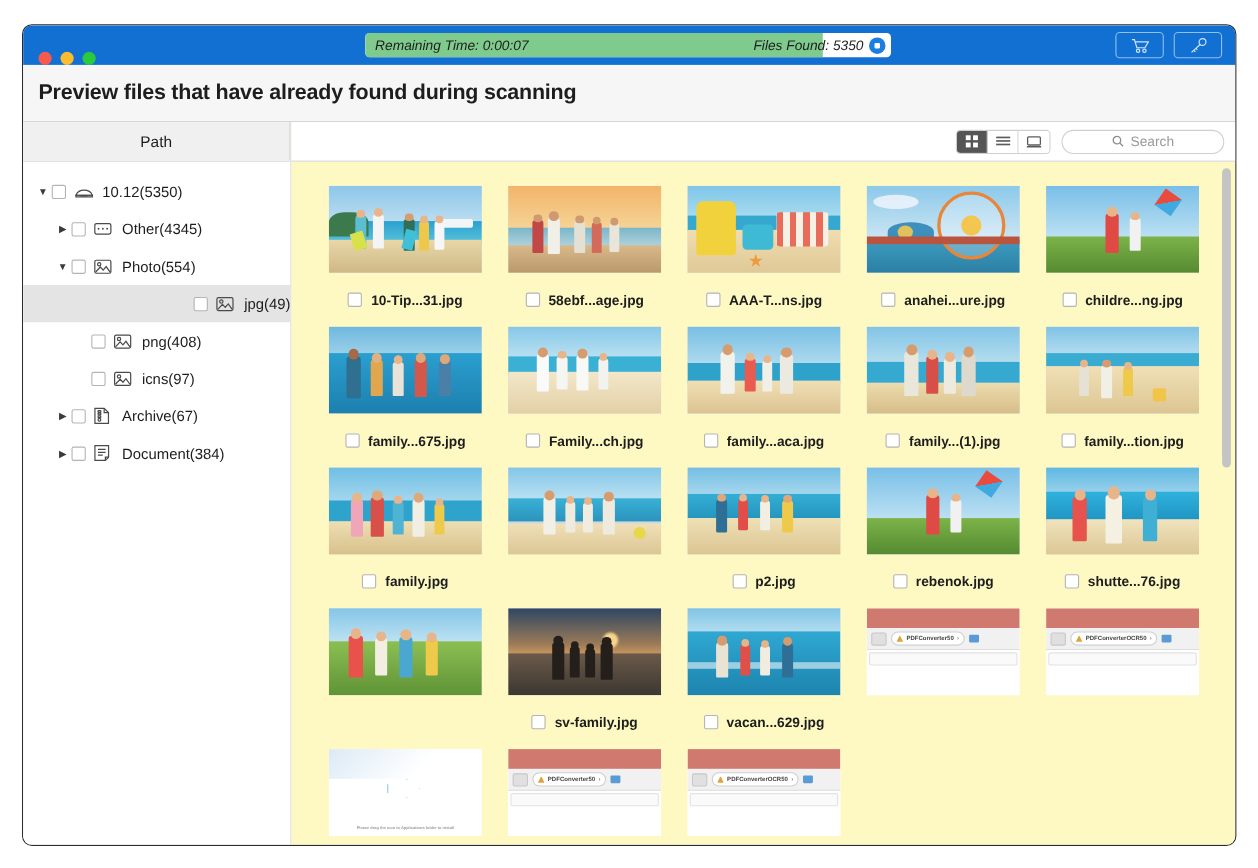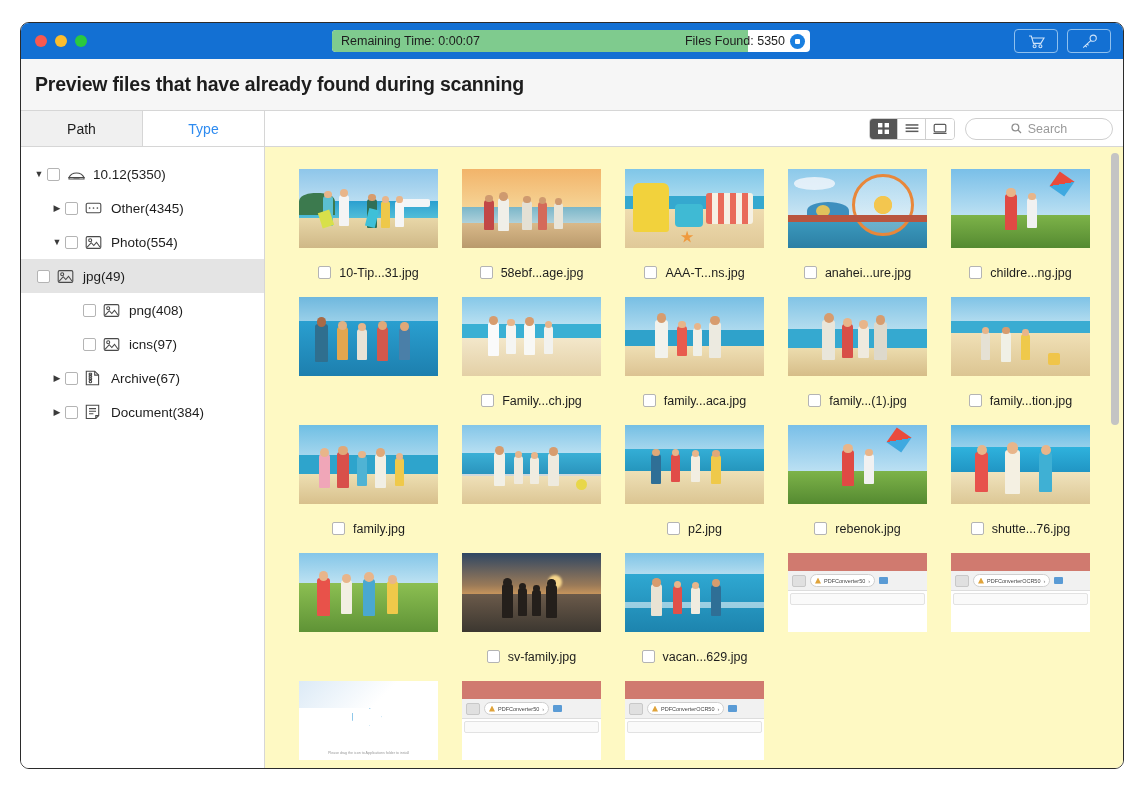--- a/index.html
+++ b/index.html
@@ -27,21 +27,22 @@
     flex-direction: column;
   }
 
   
   #titlebar {
     position: relative;
     height: 36px;
     background: #1370d3;
     flex: 0 0 36px;
     display: flex;
-    align-items: center;
+    align-items: flex-end;
+    font-style: italic;
   }
   .traffic-lights {
     display: flex;
     gap: 8px;
     margin-left: 14px;
   }
   .light { width: 12px; height: 12px; border-radius: 50%; }
   .light.red    { background: #f8594f; }
   .light.yellow { background: #fbbd2e; }
   .light.green  { background: #2ac93f; }
@@ -210,20 +211,21 @@
 
   
   #grid-wrap { flex: 1 1 auto; position: relative; overflow: hidden; }
   #grid {
     position: absolute;
     inset: 0;
     padding: 22px 0 0 22px;
     display: flex;
     flex-wrap: wrap;
     align-content: flex-start;
+    font-weight: bold;
   }
   .cell { width: 163px; margin-right: 0px; margin-bottom: 0px; }
   .thumb {
     width: 139px; height: 79px;
     margin: 0 auto;
     overflow: hidden;
     position: relative;
     background: #ddd;
   }
   .cap {
@@ -309,23 +311,20 @@
     <div id="page-title">Preview files that have already found during scanning</div>
   </div>
 
   <div id="body">
 
     <div id="sidebar">
       <div id="tabbar">
         <div class="tab inactive">
           <span>Path</span>
         </div>
-        <div class="tab active">
-          <span>Type</span>
-        </div>
       </div>
       <div id="tree">
           <div class="tree-row" style="padding-left: 10px;">
             <span class="arrow">▼</span>
             <span class="chk"></span>
             <span class="tnode-icon">
               <svg width="19" height="14" viewBox="0 0 19 14" fill="none" stroke="#4a4a4a" stroke-width="1.1">
                 <path d="M2 10.5 A8 7 0 0 1 17 10.5 Z"></path>
                 <path d="M2 10.5h15v1.5H2z"></path>
                 <path d="M6.5 11h6"></path>
@@ -351,21 +350,21 @@
             <span class="chk"></span>
             <span class="tnode-icon">
               <svg width="17" height="15" viewBox="0 0 17 15" fill="none" stroke="#4a4a4a" stroke-width="1.1">
                 <rect x="1.2" y="1.6" width="14.6" height="11.8" rx="1.4"></rect>
                 <circle cx="5.2" cy="5.2" r="1.5"></circle>
                 <path d="M2 12.3l4.2-4.6 2.6 2.8 2.7-3.2 3.6 5"></path>
               </svg>
             </span>
             <span>Photo(554)</span>
           </div>
-          <div class="tree-row selected" style="">
+          <div class="tree-row selected" style="padding-left: 46px; justify-content: flex-end;">
             <span class="arrow none">▶</span>
             <span class="chk"></span>
             <span class="tnode-icon">
               <svg width="17" height="15" viewBox="0 0 17 15" fill="none" stroke="#4a4a4a" stroke-width="1.1">
                 <rect x="1.2" y="1.6" width="14.6" height="11.8" rx="1.4"></rect>
                 <circle cx="5.2" cy="5.2" r="1.5"></circle>
                 <path d="M2 12.3l4.2-4.6 2.6 2.8 2.7-3.2 3.6 5"></path>
               </svg>
             </span>
             <span>jpg(49)</span>
@@ -559,20 +558,24 @@
                 <div class="head" style="left: 17.52px; bottom: 48.96px; width: 9.88px; height: 9.88px; background: rgb(168, 106, 70);"></div>
                 <div class="fig" style="left: 38px; bottom: 16px; width: 10.89px; height: 33px; background: rgb(226, 166, 79);"></div>
                 <div class="head" style="left: 39.32px; bottom: 46.36px; width: 8.58px; height: 8.58px; background: rgb(224, 177, 131);"></div>
                 <div class="fig" style="left: 58px; bottom: 16px; width: 10.23px; height: 31px; background: rgb(232, 227, 214);"></div>
                 <div class="head" style="left: 59.24px; bottom: 44.52px; width: 8.06px; height: 8.06px; background: rgb(232, 181, 138);"></div>
                 <div class="fig" style="left: 78px; bottom: 15px; width: 11.22px; height: 34px; background: rgb(211, 88, 76);"></div>
                 <div class="head" style="left: 79.36px; bottom: 46.28px; width: 8.84px; height: 8.84px; background: rgb(224, 168, 120);"></div>
                 <div class="fig" style="left: 100px; bottom: 16px; width: 10.56px; height: 32px; background: rgb(74, 127, 168);"></div>
                 <div class="head" style="left: 101.28px; bottom: 45.44px; width: 8.32px; height: 8.32px; background: rgb(224, 168, 120);"></div>
               </div>
+              <div class="cap">
+                <span class="chk"></span>
+                <span>family...675.jpg</span>
+              </div>
             </div>
             <div class="cell">
               <div class="thumb" style="background: rgb(207, 216, 220);">
                 <div class="sky" style="height: 38%; background: linear-gradient(rgb(134, 200, 232), rgb(189, 226, 242));"></div>
                 <div class="sea" style="top: 34%; height: 20%; background: rgb(58, 176, 212);"></div>
                 <div class="sand" style="height: 48%; background: linear-gradient(rgb(243, 231, 202), rgb(227, 208, 166));"></div>
                 <div class="fig" style="left: 26px; bottom: 20px; width: 11.22px; height: 34px; background: rgb(250, 250, 250);"></div>
                 <div class="head" style="left: 27.36px; bottom: 51.28px; width: 8.84px; height: 8.84px; background: rgb(215, 156, 110);"></div>
                 <div class="fig" style="left: 44px; bottom: 22px; width: 9.9px; height: 30px; background: rgb(245, 245, 242);"></div>
                 <div class="head" style="left: 45.2px; bottom: 49.6px; width: 7.8px; height: 7.8px; background: rgb(232, 181, 138);"></div>

